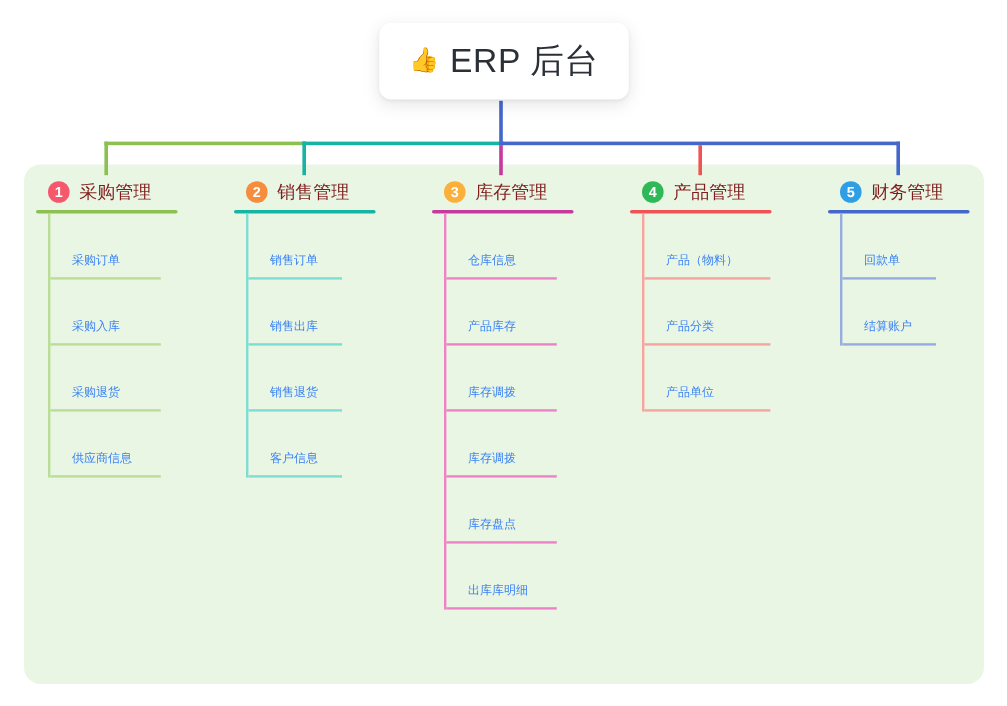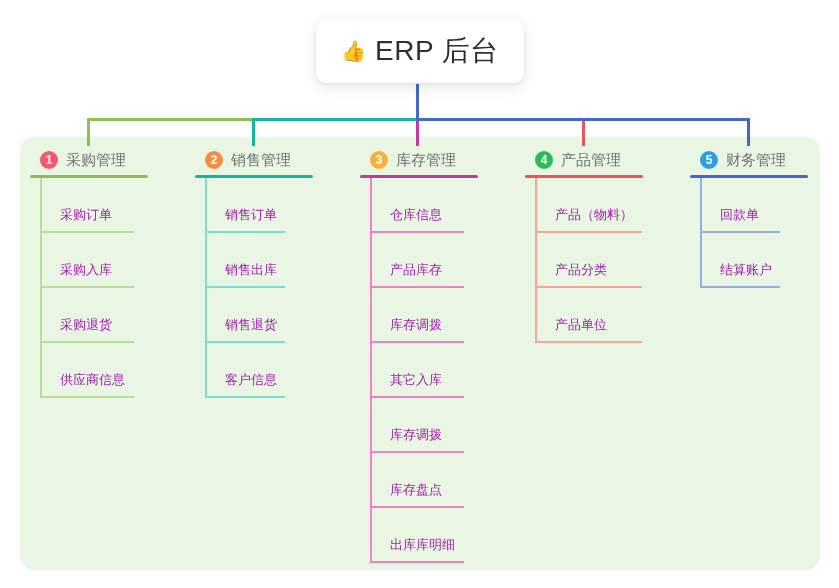--- a/index.html
+++ b/index.html
@@ -19,27 +19,27 @@
   }
   .root-icon{font-size:20px;line-height:1;}
   .root-label{font-size:28px;color:#2b2f36;letter-spacing:.5px;}
   .seg{position:absolute;}
   .branch{position:absolute;top:148px;width:118px;}
   .branch-title{display:flex;align-items:center;gap:8px;height:24px;padding-left:10px;}
   .badge{
     width:18px;height:18px;border-radius:50%;flex:0 0 18px;
     color:#fff;font-size:12px;line-height:18px;text-align:center;font-weight:bold;
   }
-  .branch-label{font-size:15px;font-weight:500;color:#737373;white-space:nowrap;}
+  .branch-label{font-size:15px;font-weight:500;color:#7f1d1d;white-space:nowrap;}
   .title-underline{height:3px;width:118px;margin-top:3px;border-radius:2px;}
   .children{margin-left:10px;border-left:2px solid;box-sizing:border-box;}
   .child{
     box-sizing:border-box;height:55px;border-bottom:2px solid;
     display:flex;align-items:flex-end;padding:0 0 7px 18px;
-    font-size:13px;color:#a21caf;white-space:nowrap;
+    font-size:10px;color:#3b82f6;white-space:nowrap;
   }
 </style>
 </head>
 <body>
 
 <div class="canvas">
   <div class="panel" id="panel" style="background: rgb(233, 246, 227);"></div>
   <div id="connectors">
       <div class="seg" style="left: 416px; top: 84px; width: 3px; height: 37px; background: rgb(68, 103, 203);"></div>
       <div class="seg" style="left: 87px; top: 118px; width: 168px; height: 3px; background: rgb(140, 193, 82);"></div>
@@ -85,21 +85,20 @@
       <div class="branch" style="left: 360px;">
         <div class="branch-title">
           <span class="badge" style="background: rgb(251, 176, 59);">3</span>
           <span class="branch-label">库存管理</span>
         </div>
         <div class="title-underline" style="background: rgb(196, 58, 158);"></div>
         <div class="children" style="border-left-color: rgb(239, 130, 199);">
           <div class="child" style="border-bottom-color: rgb(239, 130, 199); width: 92px;">仓库信息</div>
           <div class="child" style="border-bottom-color: rgb(239, 130, 199); width: 92px;">产品库存</div>
           <div class="child" style="border-bottom-color: rgb(239, 130, 199); width: 92px;">库存调拨</div>
-          <div class="child" style="border-bottom-color: rgb(239, 130, 199); width: 92px;">其它入库</div>
           <div class="child" style="border-bottom-color: rgb(239, 130, 199); width: 92px;">库存调拨</div>
           <div class="child" style="border-bottom-color: rgb(239, 130, 199); width: 92px;">库存盘点</div>
           <div class="child" style="border-bottom-color: rgb(239, 130, 199); width: 92px;">出库库明细</div>
         </div>
       </div>
       <div class="branch" style="left: 525px;">
         <div class="branch-title">
           <span class="badge" style="background: rgb(47, 184, 87);">4</span>
           <span class="branch-label">产品管理</span>
         </div>

